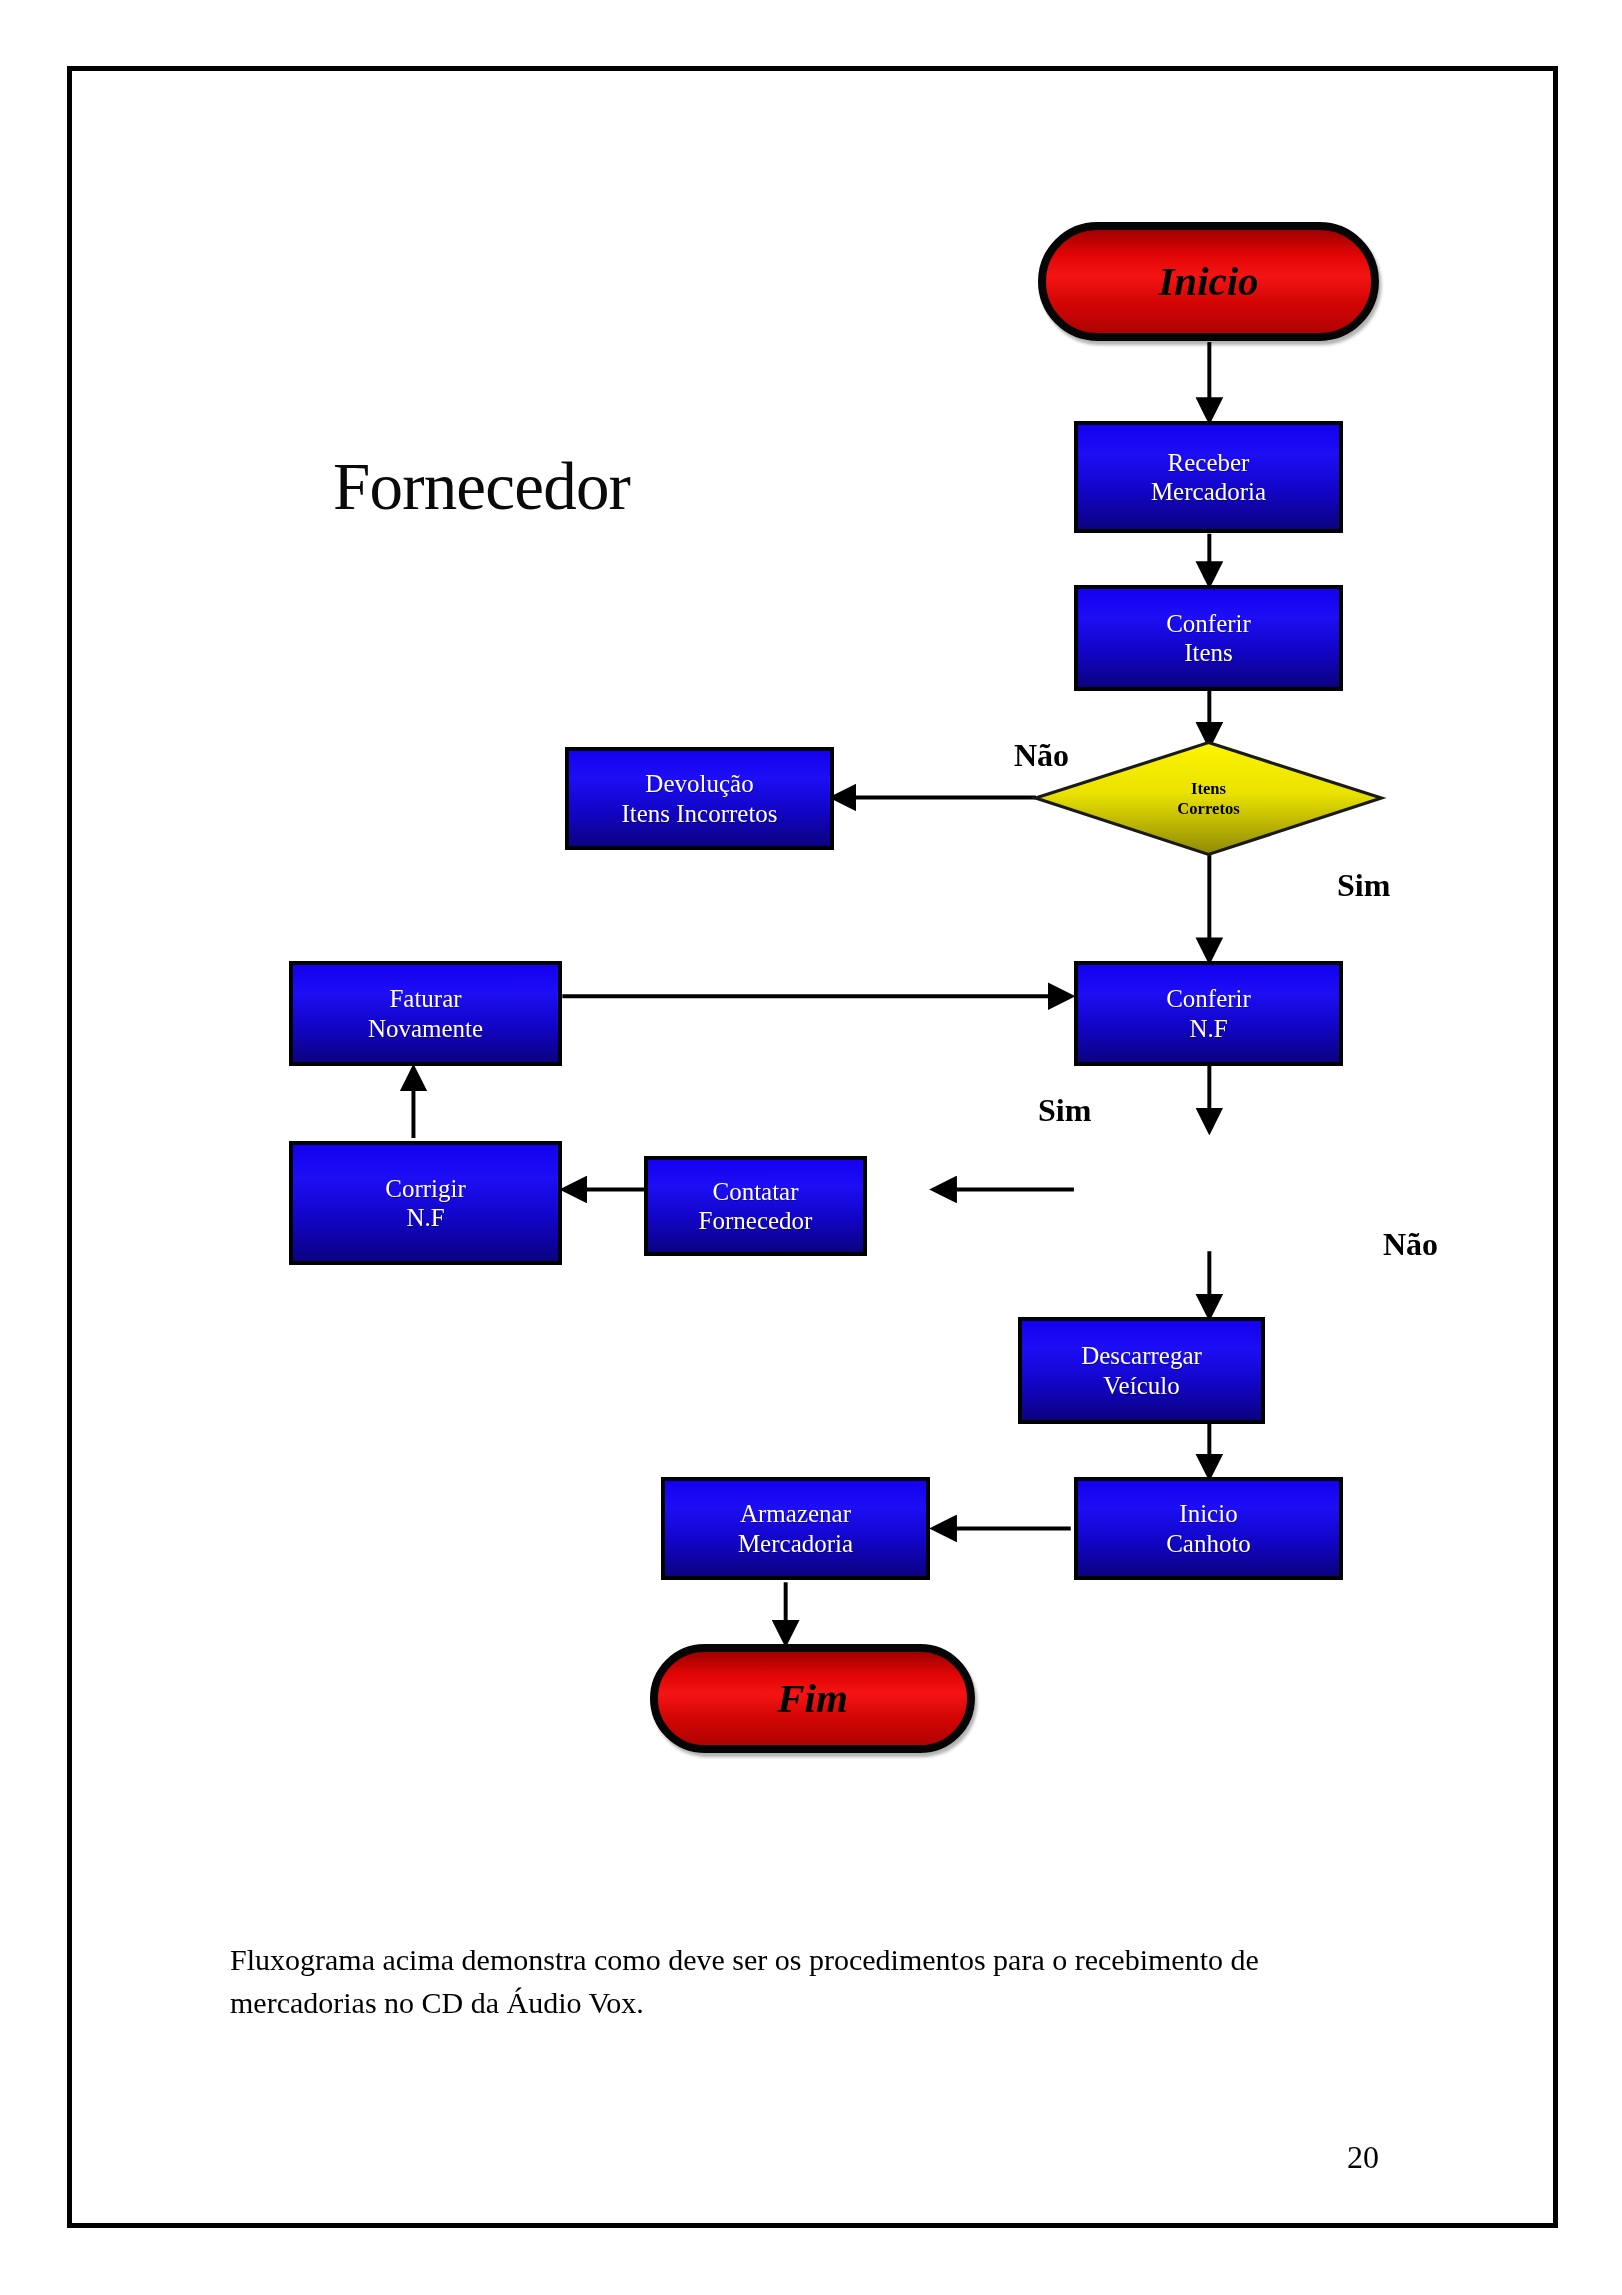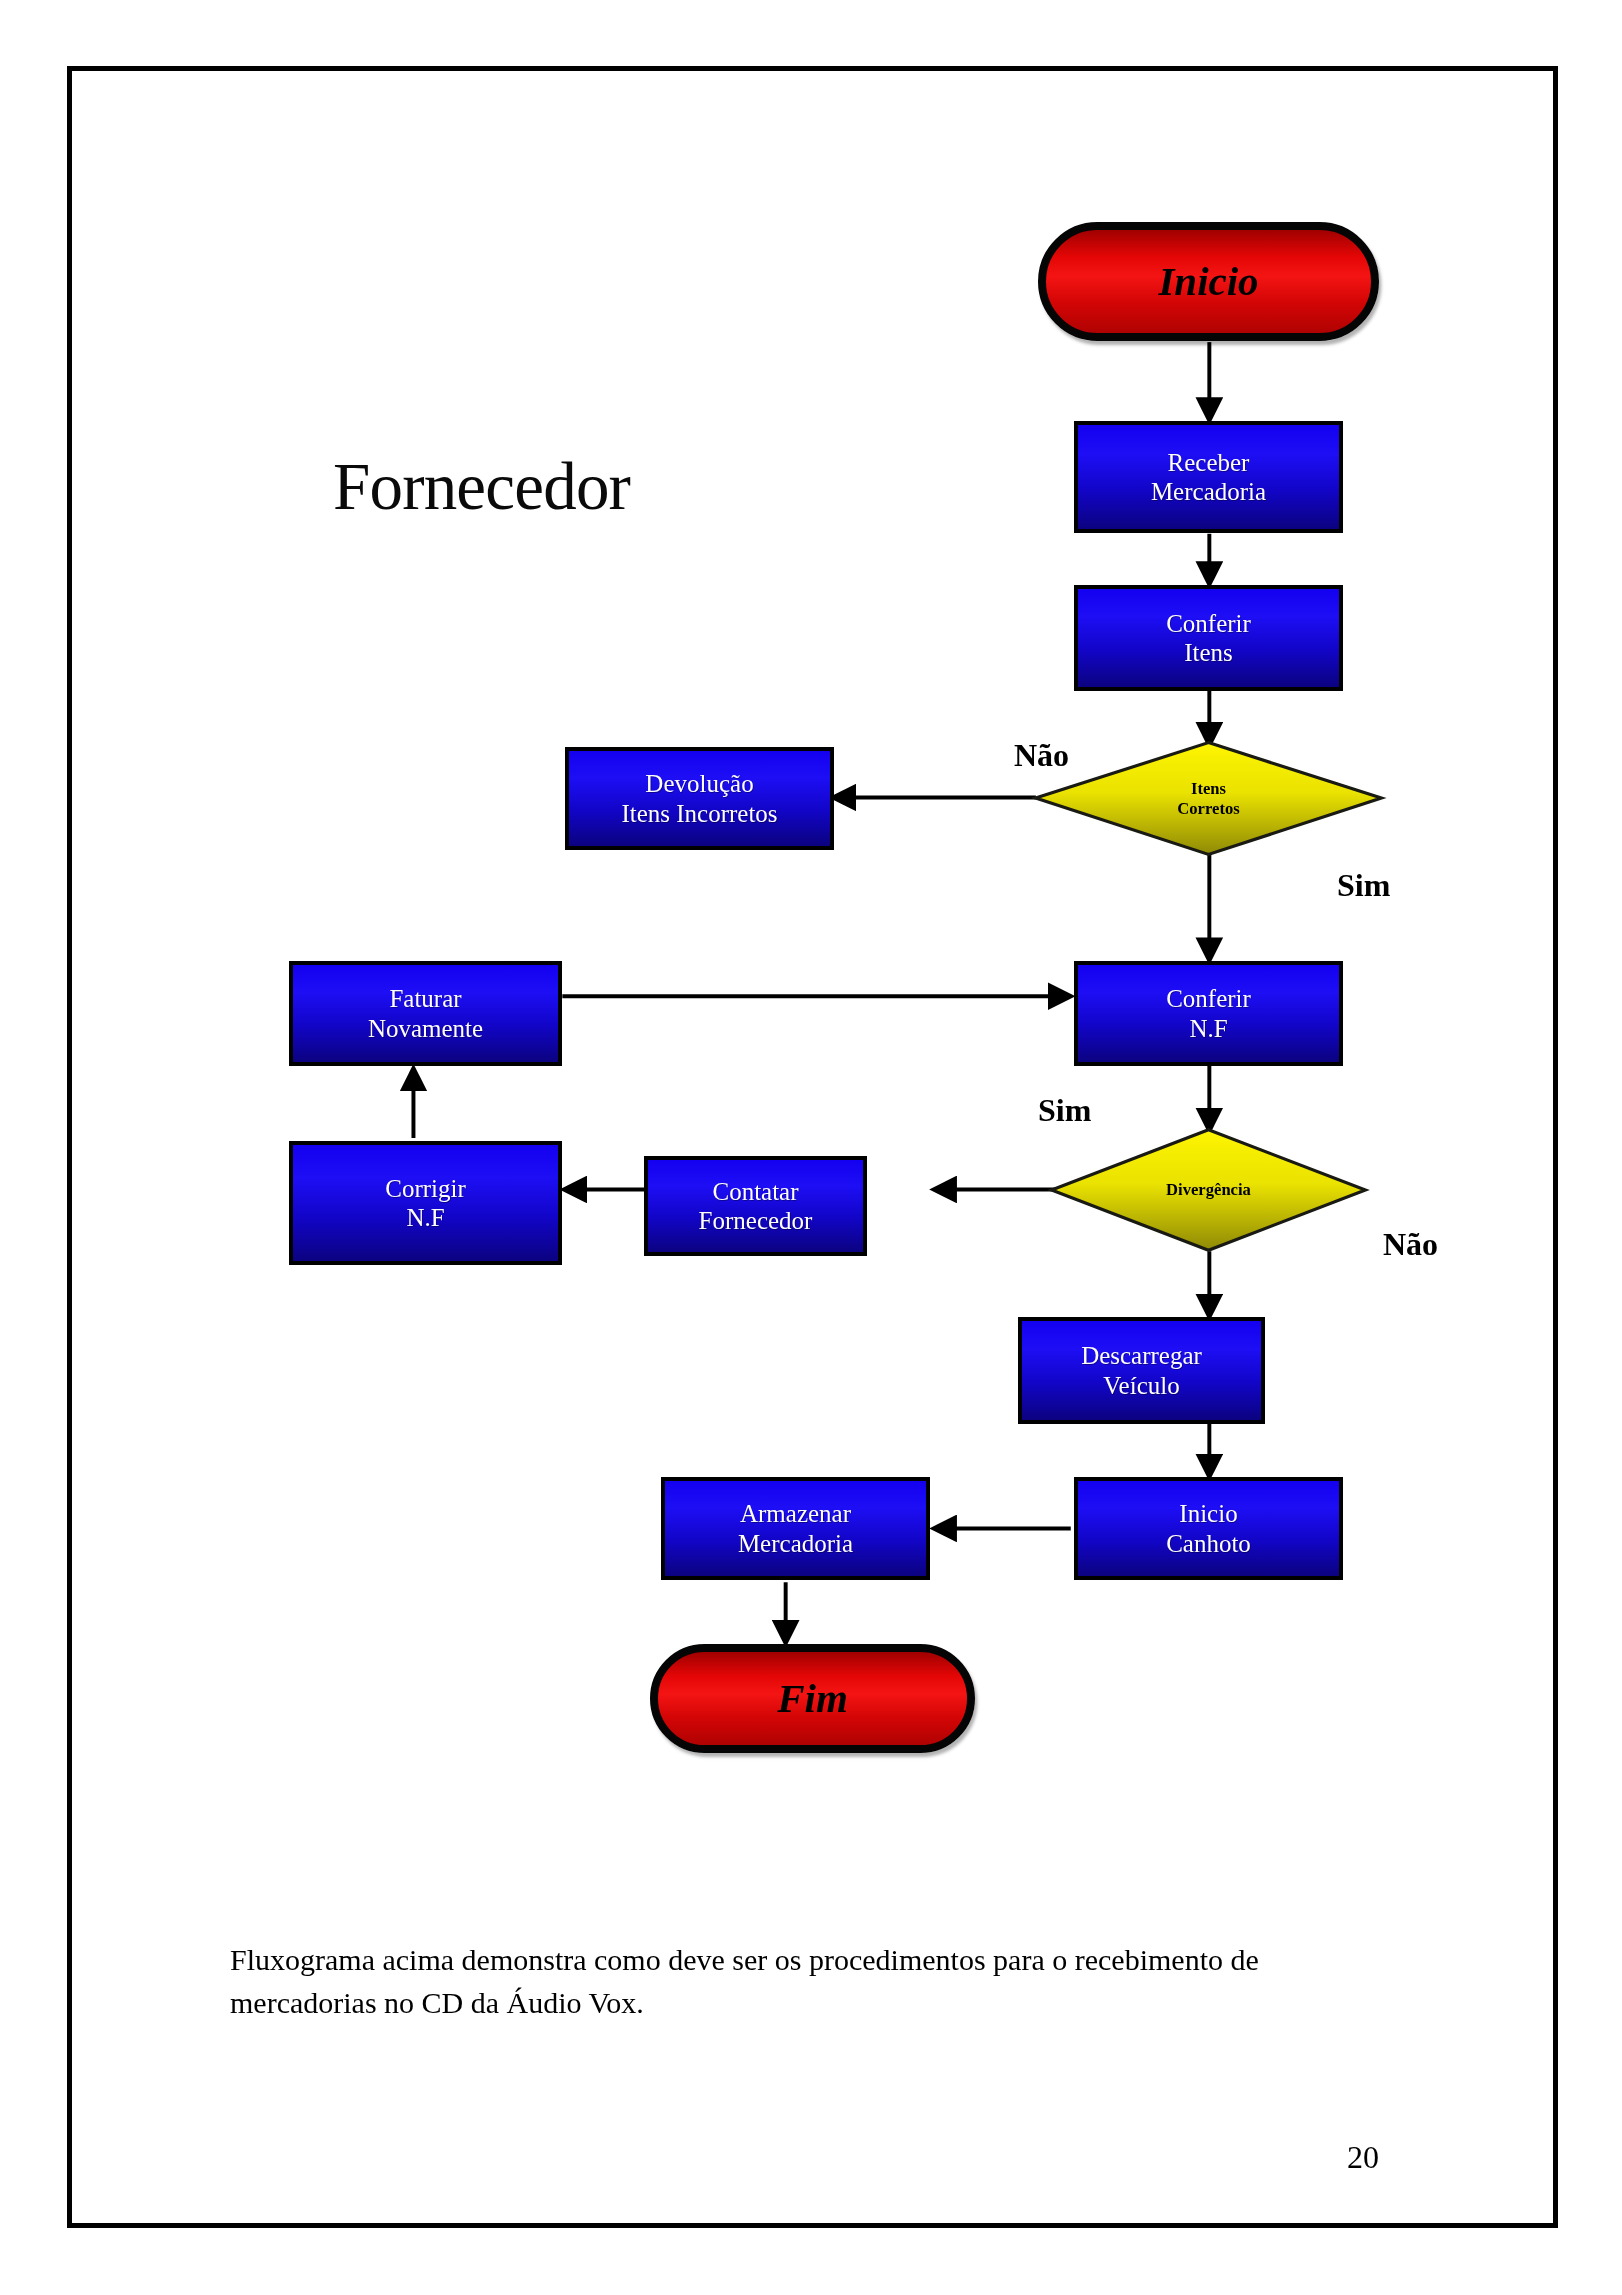--- a/index.html
+++ b/index.html
@@ -259,37 +259,20 @@
     </div>
   </div>
 
   <div class="node process" style="left:289px; top:961px; width:273px; height:105px;">
     <div class="label">
       <div>Faturar</div>
       <div>Novamente</div>
     </div>
   </div>
 
-  <div class="decision-wrap" style="left:1050px; top:1128px; width:317px; height:124px;">
-    <svg width="317" height="124" viewBox="0 0 400 156" xmlns="http://www.w3.org/2000/svg">
-      <defs>
-        <linearGradient id="gradDiamond2" x1="0" y1="0" x2="0" y2="1">
-          <stop offset="0%" stop-color="#fdf500"></stop>
-          <stop offset="45%" stop-color="#eae200"></stop>
-          <stop offset="100%" stop-color="#8f8a06"></stop>
-        </linearGradient>
-      </defs>
-      <polygon points="200,2 398,78 200,154 2,78" fill="url(#gradDiamond2)" stroke="#1a1a14" stroke-width="4"></polygon>
-    </svg>
-    <div class="decision-label">
-      <div>
-        <div>Divergência</div>
-      </div>
-    </div>
-  </div>
 
   <div class="edge-label" style="left:992px; top:1092px;">Sim</div>
 
   <div class="edge-label" style="left:1337px; top:1226px;">Não</div>
 
   <div class="node process" style="left:644px; top:1141px; width:223px; height:100px;margin-top:15px;">
     <div class="label">
       <div>Contatar</div>
       <div>Fornecedor</div>
     </div>

